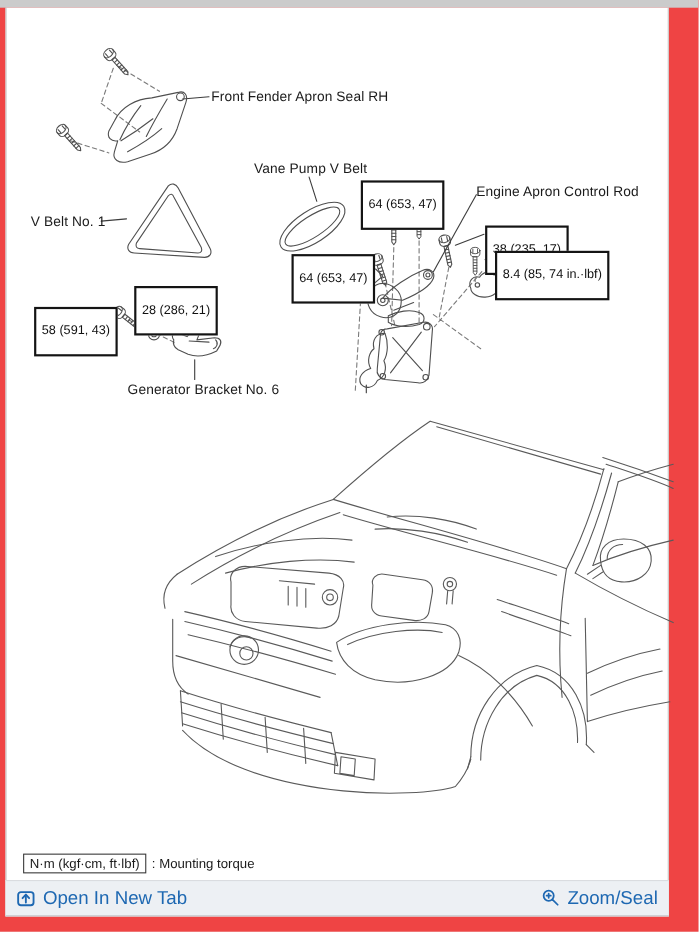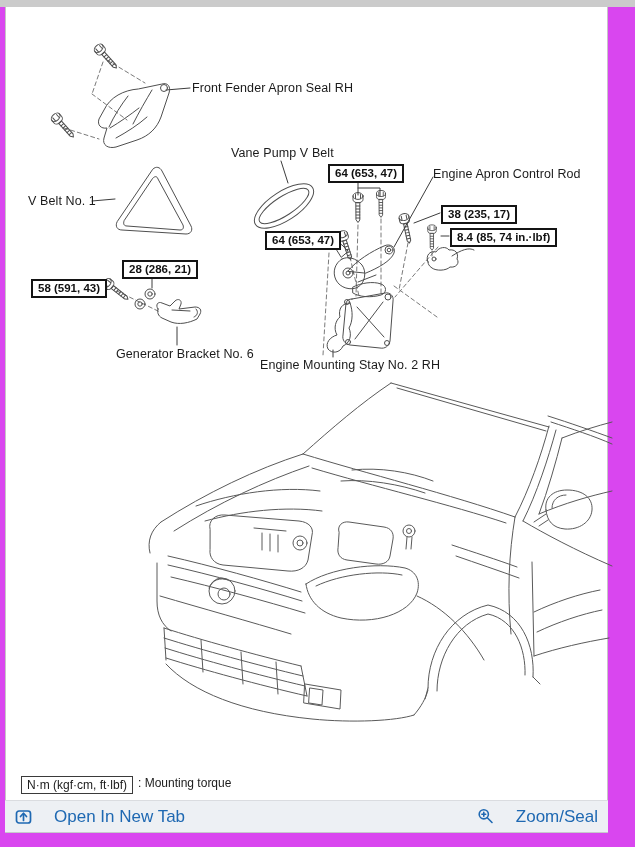--- a/index.html
+++ b/index.html
@@ -1,31 +1,31 @@
 <!DOCTYPE html>
 <html><head>
 <meta charset="utf-8">
 <style>
   html,body{margin:0;padding:0;}
   body{background:#e9e9e9;font-family:"Liberation Sans", sans-serif;}
-  .page{position:relative;width:635px;height:847px;background:#d946ef;overflow:hidden;}
+  .page{position:relative;width:635px;height:847px;background:#ef4444;overflow:hidden;}
   .top-strip{position:absolute;left:0;top:0;width:635px;height:7px;background:#cbcbcb;}
   .content-box{position:absolute;left:5px;top:7px;width:603px;height:826px;background:#ffffff;
                border:1px solid #c6c6c6;border-top:none;box-sizing:border-box;}
   svg.art{position:absolute;left:0;top:0;width:635px;height:847px;pointer-events:none;z-index:2;}
   .lbl{position:absolute;z-index:3;font-size:12.5px;color:#1b1b1b;white-space:nowrap;letter-spacing:0.1px;}
-  .tq{position:absolute;z-index:3;border:2px solid #141414;background:#fff;font-weight:bold;
-      font-size:11.5px;line-height:13px;padding:1px 5px;white-space:nowrap;color:#111;}
-  .note{position:absolute;left:21px;top:776px;z-index:3;display:flex;align-items:flex-start;gap:5px;
+  .tq{position:absolute;z-index:3;border:2px solid #141414;background:#fff;font-weight:normal;
+      font-size:11.5px;line-height:13px;padding:14px 5px;white-space:nowrap;color:#111;}
+  .note{position:absolute;left:21px;top:776px;z-index:3;display:flex;align-items:center;gap:5px;
         font-size:12px;color:#1b1b1b;white-space:nowrap;}
   .note-box{border:1px solid #3a3a3a;padding:0 5px;line-height:16px;}
   .footer-bar{position:absolute;left:5px;top:800px;width:603px;height:33px;z-index:4;background:#edf0f4;
               border-top:1px solid #dadce0;border-bottom:1px solid #c7c9cc;box-sizing:border-box;
               display:flex;align-items:center;justify-content:space-between;padding:0 10px;}
-  .flink{display:inline-flex;align-items:center;gap:22px;color:#1e68b2;font-size:17px;cursor:pointer;text-decoration:none;}
+  .flink{display:inline-flex;align-items:center;gap:7px;color:#1e68b2;font-size:17px;cursor:pointer;text-decoration:none;}
   .flink svg{display:block;}
 </style>
 </head>
 <body>
 
 <div class="page">
   <div class="top-strip"></div>
   <div class="content-box"></div>
 
   <svg class="art" viewBox="0 0 635 847" fill="none" stroke="#4f4f4f" stroke-width="1" stroke-linecap="round" stroke-linejoin="round">
@@ -168,21 +168,20 @@
       <path d="M166,664 C192,692 242,712 312,719 C352,723 396,721 414,715 M414,715 C421,707 426,698 428,690"></path>
       <path d="M417,596 C444,608 468,632 484,660"></path>
     </g>
   </svg>
 
   <div class="lbl" style="left:192px;top:81px">Front Fender Apron Seal RH</div>
   <div class="lbl" style="left:231px;top:146px">Vane Pump V Belt</div>
   <div class="lbl" style="left:28px;top:194px">V Belt No. 1</div>
   <div class="lbl" style="left:433px;top:167px">Engine Apron Control Rod</div>
   <div class="lbl" style="left:116px;top:347px">Generator Bracket No. 6</div>
-  <div class="lbl" style="left:260px;top:358px">Engine Mounting Stay No. 2 RH</div>
 
   <div class="tq" style="left:328px;top:164px">64 (653, 47)</div>
   <div class="tq" style="left:265px;top:231px">64 (653, 47)</div>
   <div class="tq" style="left:441px;top:205px">38 (235, 17)</div>
   <div class="tq" style="left:450px;top:228px">8.4 (85, 74 in.·lbf)</div>
   <div class="tq" style="left:122px;top:260px">28 (286, 21)</div>
   <div class="tq" style="left:31px;top:279px">58 (591, 43)</div>
 
   <div class="note">
     <span class="note-box">N·m (kgf·cm, ft·lbf)</span>

